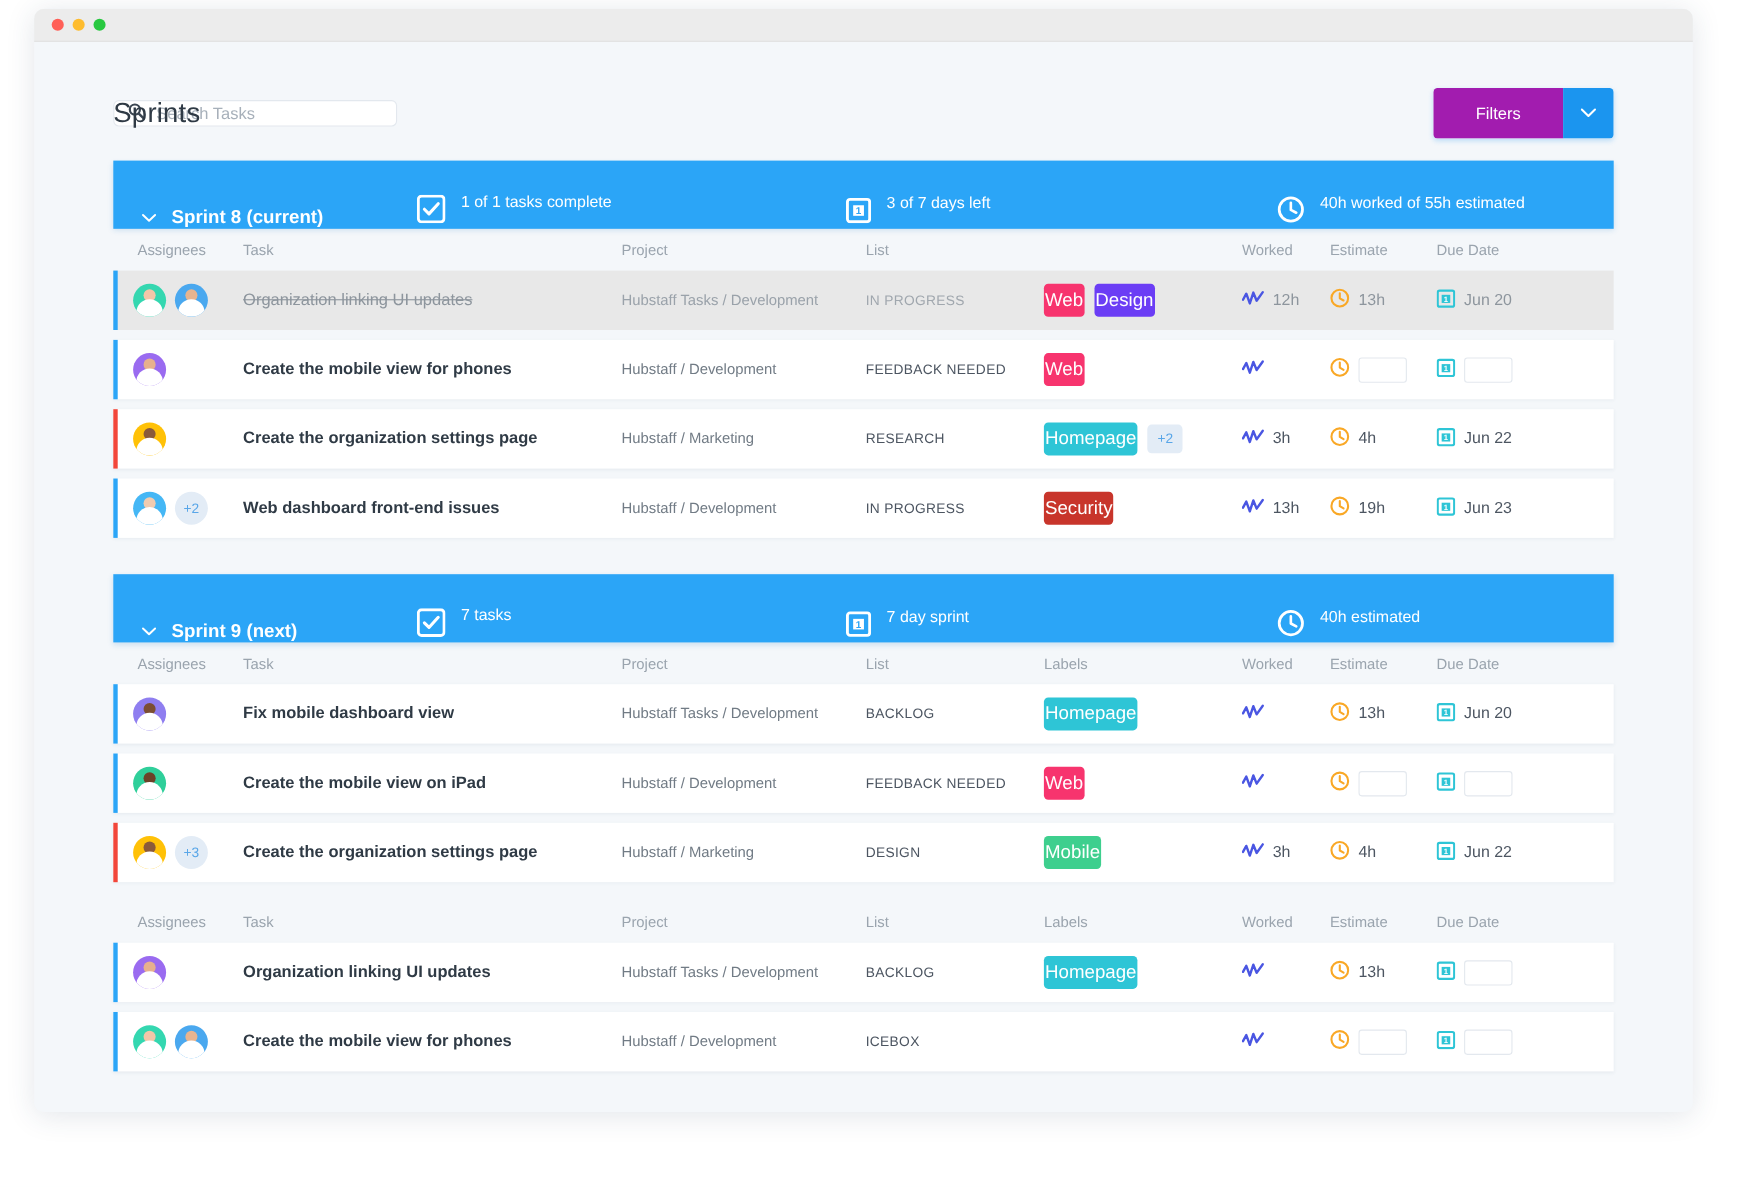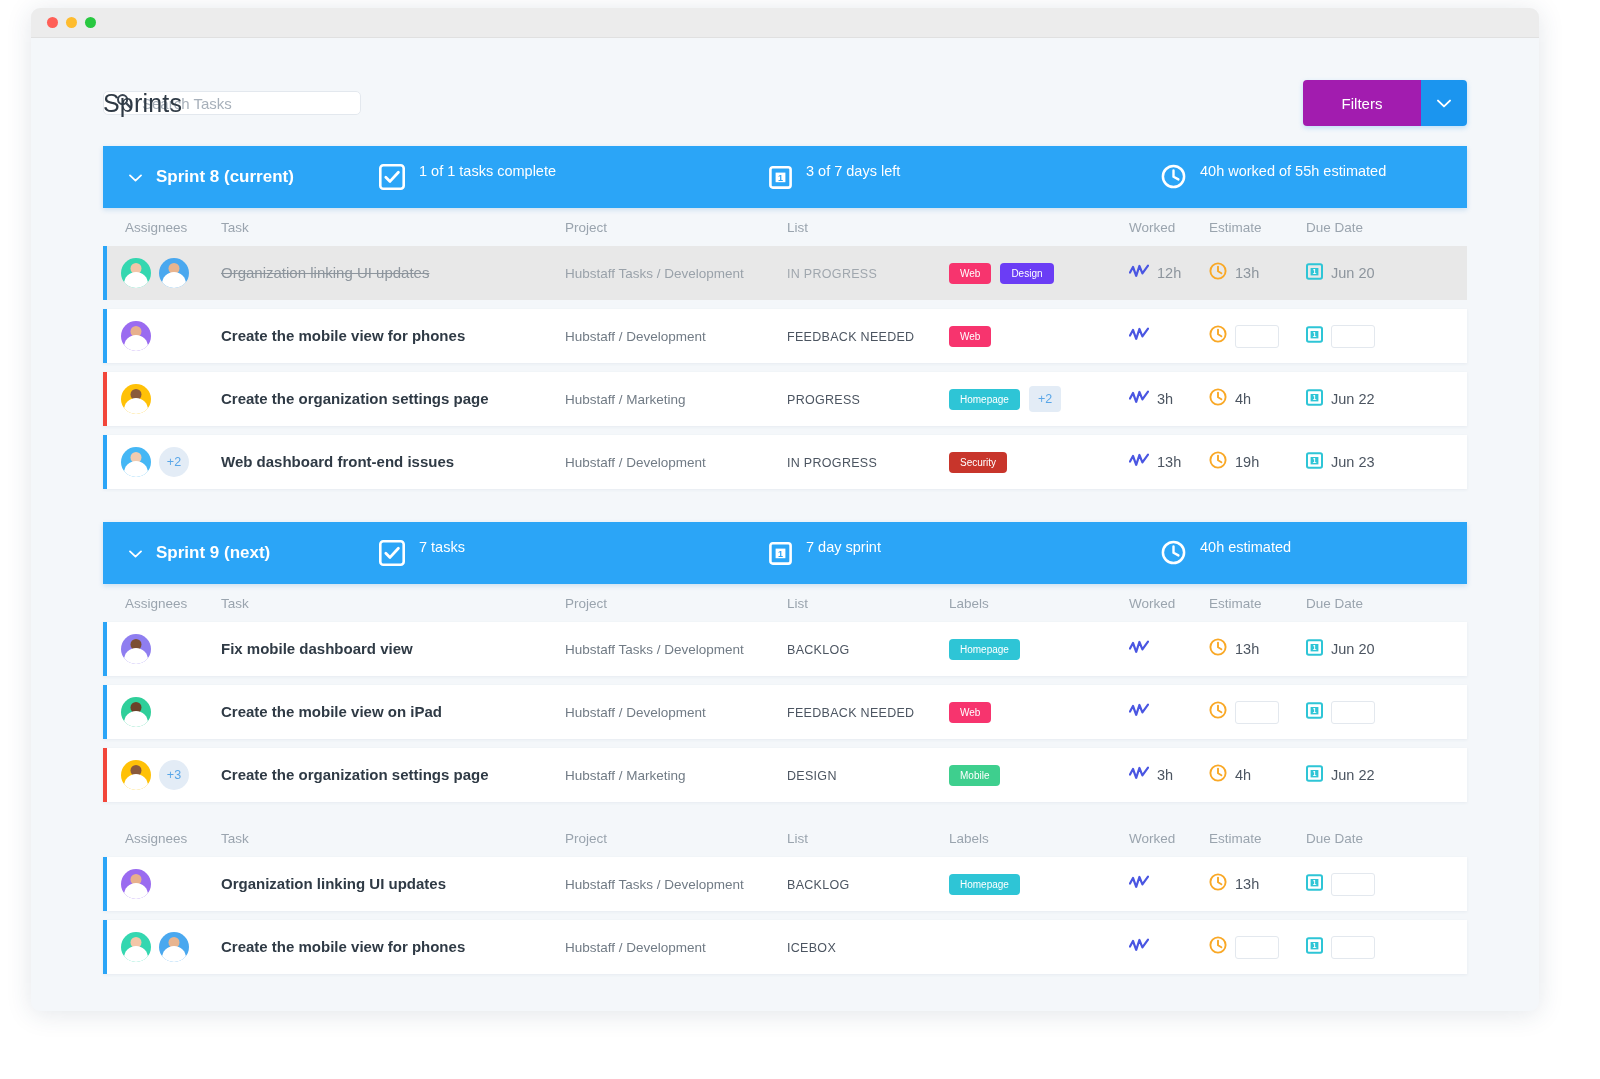--- a/index.html
+++ b/index.html
@@ -65,21 +65,21 @@
   }
   .filters-caret {
     background: #1b95ef; width: 46px;
     display: flex; align-items: center; justify-content: center;
     cursor: pointer;
   }
 
   
   .sprint-header {
     height: 62px; margin-top: 16px;
-    display: flex; align-items: center;
+    display: flex; align-items: flex-end;
     color: #fff; padding: 0 26px;
     box-shadow: 0 2px 5px rgba(30,120,200,.18);
   }
   .sprint-header.blue { background: #2ba5f7; }
   .sprint-header.dark { background: #135c96; }
   .sprint-name { display: flex; align-items: center; gap: 14px; width: 250px; flex: 0 0 auto; }
   .sprint-name .label { font-size: 17px; font-weight: bold; }
   .caret-s { display: block; }
   .stat { display: flex; align-items: flex-start; gap: 14px; flex: 0 0 auto; }
   .stat.s1 { width: 390px; }
@@ -142,22 +142,22 @@
   .task-title { font-size: 15px; color: #2f3a45; font-weight: bold; }
   .row.done .task-title { font-weight: normal; color: #8d959d; text-decoration: line-through; }
   .project { font-size: 13.5px; color: #717b85; }
   .row.done .project { color: #9aa2aa; }
   .list-name { font-size: 12.5px; color: #4c5561; letter-spacing: .3px; }
   .row.done .list-name { color: #a0a7ae; }
   .list-track { width: 130px; height: 4px; border-radius: 2px; background: #e7eaee; margin-top: 7px; position: relative; }
   .list-fill { position: absolute; left:0; top:0; bottom:0; background: #2ba5f7; border-radius: 2px; }
 
   .chip {
-    color: #fff; font-size: 10px; border-radius: 4px;
-    padding: 5px 11px; white-space: nowrap;
+    color: #fff; font-size: 17px; border-radius: 4px;
+    padding: 5px 1px; white-space: nowrap;
   }
   .chip.plus { background: #e3ecf6; color: #59a6e8; padding: 6px 9px; font-size: 12.5px; }
   .val { font-size: 14.5px; color: #4c5561; }
   .row.done .val { color: #8d959d; }
   .blank-box { width: 44px; height: 23px; border: 1px solid #e3e8ee; border-radius: 3px; background: #fff; }
 
   .section { margin-bottom: 0; }
   .rows { padding-bottom: 8px; }
 </style>
 </head>
@@ -316,21 +316,21 @@
             </div>
             <div class="row red-bar">
               <span class="c-assignees">
                 <span class="avatar" style="background:#ffc107">
                   <span class="head" style="background:#8a5a3b"></span>
                   <span class="body"></span>
                 </span>
               </span>
               <span class="c-task"><span class="task-title">Create the organization settings page</span></span>
               <span class="c-project"><span class="project">Hubstaff / Marketing</span></span>
-              <span class="c-list"><span class="list-name">PROGRESS</span><span class="list-track"><span class="list-fill" style="width:35%"></span></span></span>
+              <span class="c-list"><span class="list-name">RESEARCH</span><span class="list-track"><span class="list-fill" style="width:35%"></span></span></span>
               <span class="c-labels">
                 <span class="chip" style="background:#2ec5d6">Homepage</span>
                 <span class="chip plus">+2</span>
               </span>
               <span class="c-worked">
                 <span><svg width="20" height="14" viewBox="0 0 20 14">
                     <polyline points="1,8.5 4,3 7.2,11.8 10.4,2 13.4,9.4 19,1.6" fill="none" stroke="#4a56e2" stroke-width="2.2" stroke-linecap="round" stroke-linejoin="round"></polyline>
                   </svg></span>
                 <span class="val">3h</span>
               </span>

